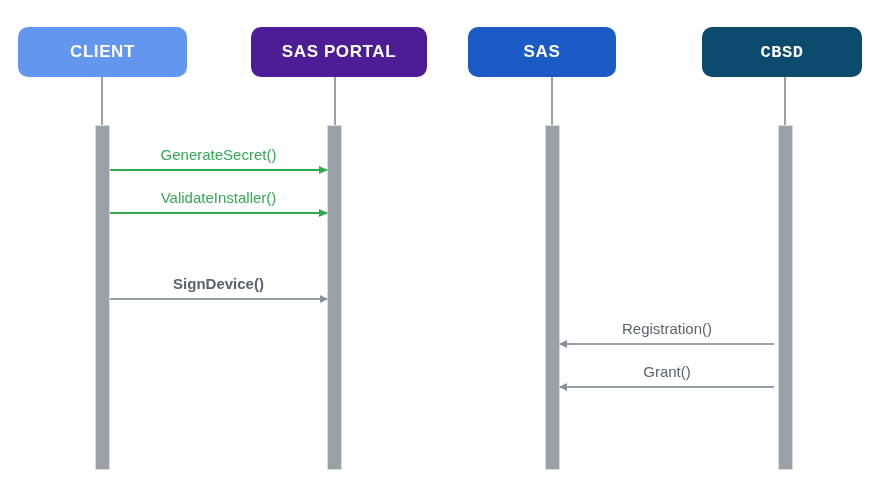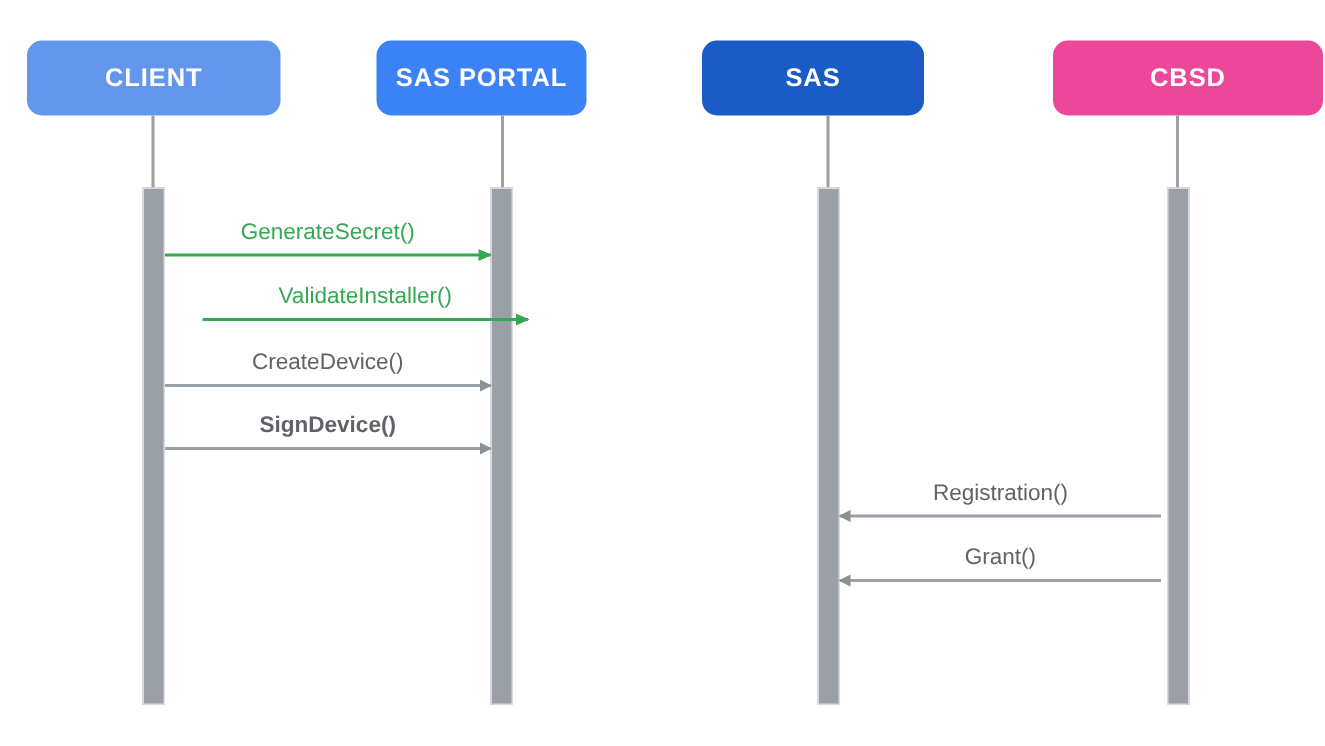--- a/index.html
+++ b/index.html
@@ -16,23 +16,23 @@
     position:absolute;
     top:27px;height:50px;
     border-radius:10px;
     display:flex;align-items:center;justify-content:center;
     color:#ffffff;
     font-weight:bold;
     font-size:17px;
     letter-spacing:0.6px;
   }
   .actor-client{left:18px;width:169px;background:#6397EE;text-align:center;}
-  .actor-sas-portal{left:251px;width:140px;background:#3b82f6;}
+  .actor-sas-portal{left:251px;width:176px;background:#4c1d95;}
   .actor-sas{left:468px;width:148px;background:#1B5BC5;}
-  .actor-cbsd{left:702px;width:180px;background:#ec4899;}
+  .actor-cbsd{left:702px;width:160px;background:#0c4a6e;font-family:Liberation Mono, monospace;}
 
   
   .lifeline{
     position:absolute;top:77px;height:48px;width:2px;
     background:#9AA0A6;
   }
   .ll-client{left:101px;}
   .ll-sas-portal{left:334px;}
   .ll-sas{left:551px;}
   .ll-cbsd{left:784px;}
@@ -46,21 +46,21 @@
   }
   .act-client{left:95px;}
   .act-sas-portal{left:327px;}
   .act-sas{left:545px;}
   .act-cbsd{left:778px;}
 
   
   .msg{position:absolute;height:30px;}
   .span-left{left:110px;width:217px;}   
   .span-right{left:560px;width:214px;}  
-  .m1{top:141px;} .m2{top:184px;margin-left:25px;} .m3{top:228px;}
+  .m1{top:141px;} .m2{top:184px;} .m3{top:228px;}
   .m4{top:270px;font-weight:bold;} .m5{top:315px;} .m6{top:358px;text-decoration:underline;}
 
   .msg-label{
     position:absolute;left:0;right:0;bottom:8px;
     text-align:center;
     font-size:15px;
     white-space:nowrap;
   }
   .msg.green .msg-label{color:#34A853;}
   .msg.gray .msg-label{color:#5F6368;}
@@ -116,26 +116,20 @@
     <div class="msg-line">
       <span class="head head-right"></span>
     </div>
   </div>
   <div class="msg green span-left m2">
     <div class="msg-label">ValidateInstaller()</div>
     <div class="msg-line">
       <span class="head head-right"></span>
     </div>
   </div>
-  <div class="msg gray span-left m3">
-    <div class="msg-label">CreateDevice()</div>
-    <div class="msg-line">
-      <span class="head head-right"></span>
-    </div>
-  </div>
   <div class="msg gray span-left m4">
     <div class="msg-label">SignDevice()</div>
     <div class="msg-line">
       <span class="head head-right"></span>
     </div>
   </div>
 
   <div class="msg gray span-right m5">
     <div class="msg-label">Registration()</div>
     <div class="msg-line">

